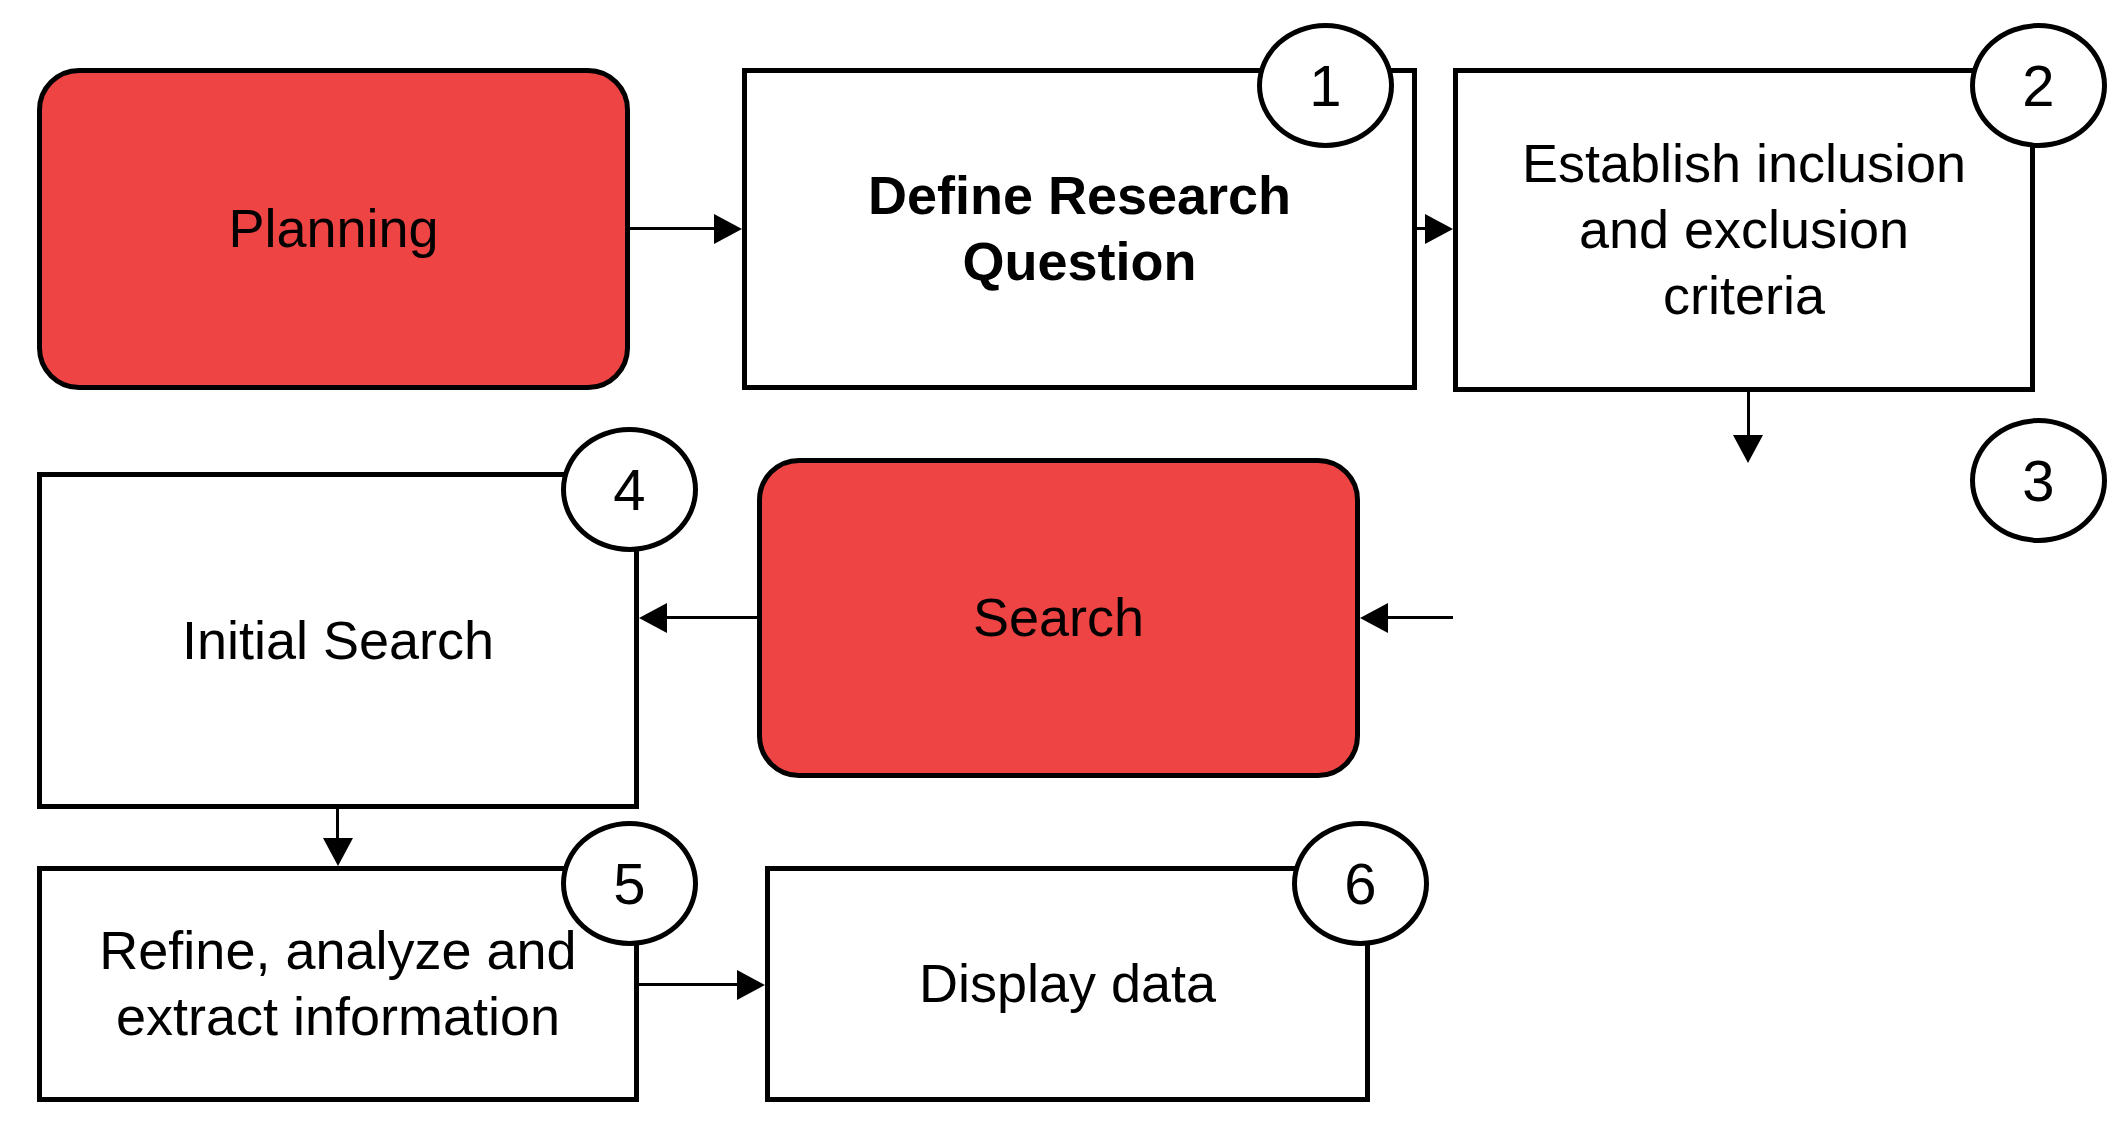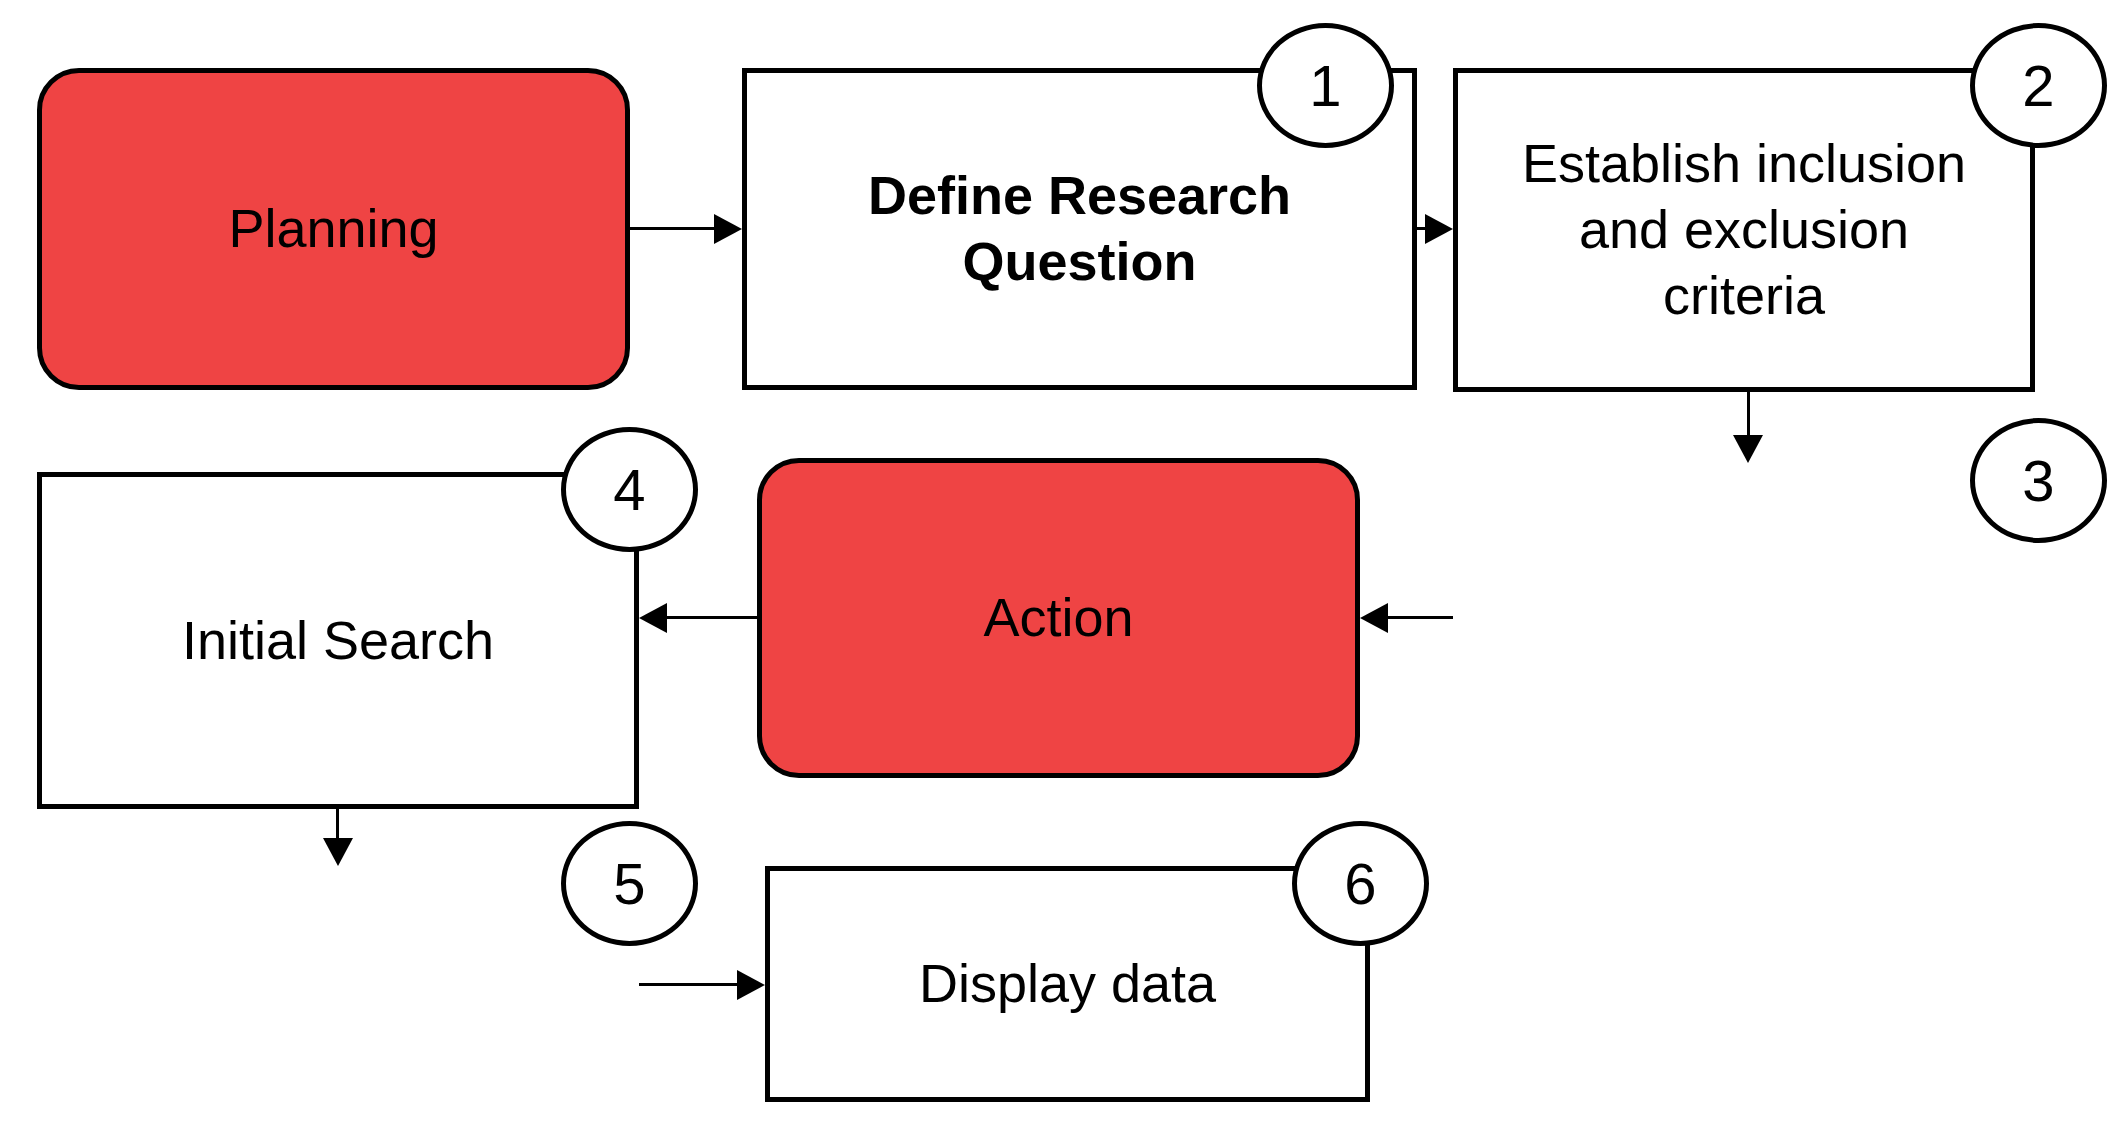--- a/index.html
+++ b/index.html
@@ -78,24 +78,28 @@
     <span>Establish inclusion
 and exclusion
 criteria</span>
   </div>
 
   <div class="node step" style="left:37px; top:472px; width:602px; height:337px;">
     <span>Initial Search</span>
   </div>
 
   <div class="node phase" style="left:757px; top:458px; width:603px; height:320px;">
-    <span>Action</span>
+    <span>Search</span>
   </div>
 
 
+  <div class="node step" style="left:37px; top:866px; width:602px; height:236px;">
+    <span>Refine, analyze and
+extract information</span>
+  </div>
 
   <div class="node step" style="left:765px; top:866px; width:605px; height:236px;">
     <span>Display data</span>
   </div>
 
   <div class="badge" style="left:1257px; top:23px;">
     <span>1</span>
   </div>
   <div class="badge" style="left:1970px; top:23px;">
     <span>2</span>

